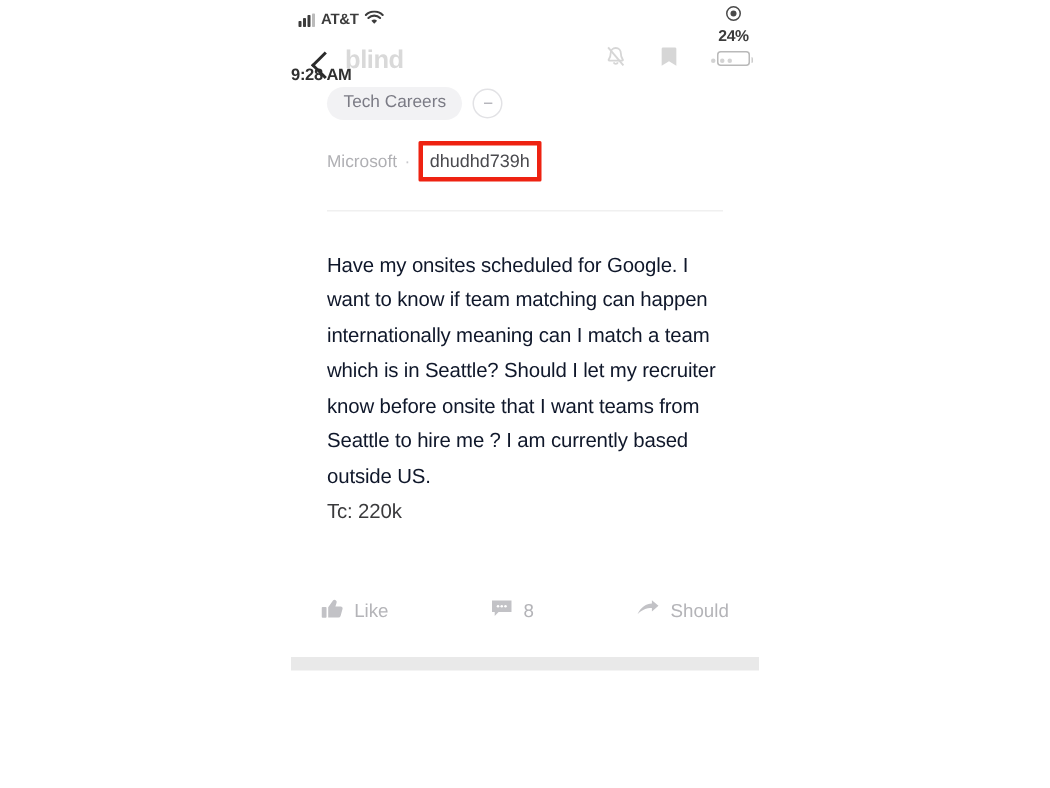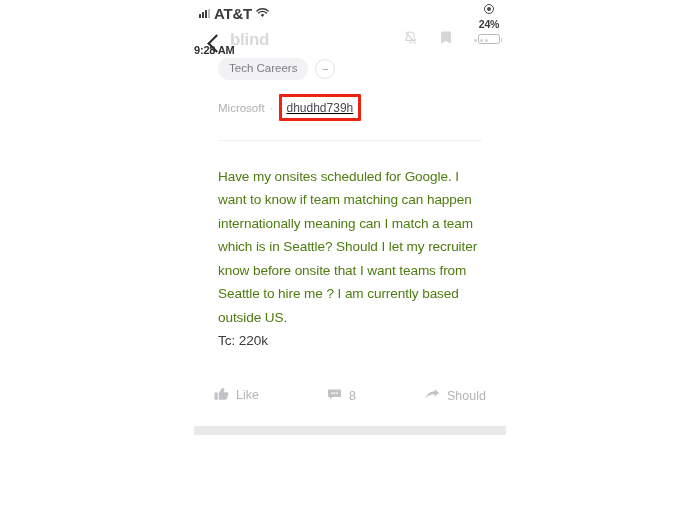--- a/index.html
+++ b/index.html
@@ -32,21 +32,21 @@
   }
   .sb-left {
     position: absolute;
     left: 5px;
     top: 4px;
     display: flex;
     align-items: center;
     gap: 4px;
   }
   .sb-carrier {
-    font-size: 15px;
+    font-size: 10px;
     font-weight: bold;
     color: #3c3c3c;
     letter-spacing: -0.2px;
   }
   .bars {
     display: flex;
     align-items: flex-end;
     gap: 1px;
     height: 9px;
   }
@@ -223,21 +223,20 @@
     font-size: 11.5px;
     color: #c8c8cc;
     margin: 0 5px;
   }
   .meta-user-wrap {
     border: 3px solid #ee2211;
     padding: 1px 5px 2px 5px;
     border-radius: 1px;
     position: relative;
     top: -1px;
-    text-decoration: underline;
   }
   .meta-user {
     font-size: 12px;
     color: #4a4a4f;
   }
   .meta-time {
     margin-top: 6px;
     font-size: 11.5px;
     color: #b7b7bb;
   }
@@ -245,36 +244,36 @@
   .divider {
     height: 1px;
     background: #f0f0f0;
     margin: 18px 0 0 0;
   }
 
   .post-body {
     margin-top: 24px;
     font-size: 13.6px;
     line-height: 1.73;
-    color: #4d7c0f;
+    color: #0f172a;
     letter-spacing: -0.1px;
     white-space: pre-wrap;
   }
   .post-tc {
     font-size: 13.6px;
     line-height: 1.73;
     color: #3a3a3c;
     letter-spacing: -0.1px;
   }
 
   
   .actions {
-    margin-top: 34px;
-    display: flex;
-    align-items: flex-end;
+    margin-top: 46px;
+    display: flex;
+    align-items: center;
     justify-content: center;
     gap: 0;
     color: #bcbcc0;
   }
   .act {
     display: flex;
     align-items: center;
     gap: 7px;
     font-size: 12.5px;
     color: #b4b4b8;

